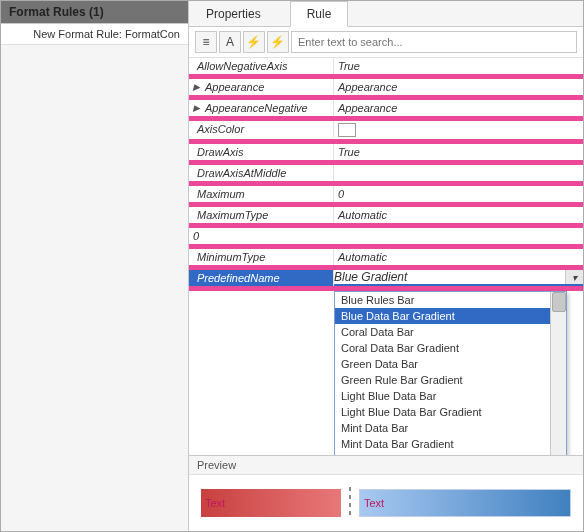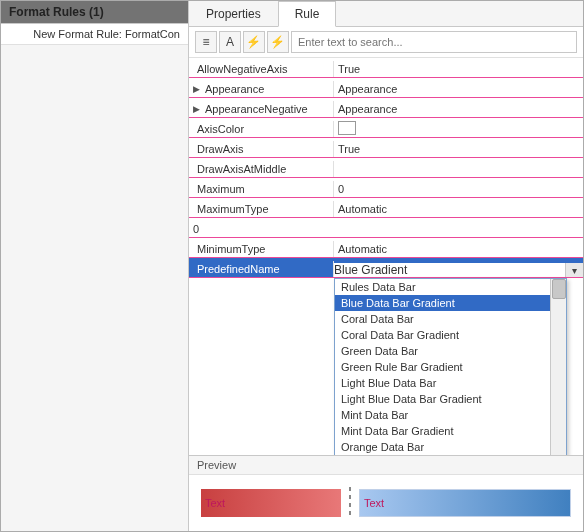--- a/index.html
+++ b/index.html
@@ -44,20 +44,21 @@
       display: flex;
       flex-direction: column;
       background: #fff;
     }
 
     
     .tabs {
       display: flex;
       border-bottom: 1px solid #c8c8c8;
       background: #f5f5f5;
+      gap: 12px;
     }
     .tab {
       padding: 5px 16px;
       cursor: pointer;
       border: 1px solid transparent;
       border-bottom: none;
       font-size: 12px;
       color: #333;
     }
     .tab.active {
@@ -100,23 +101,24 @@
     }
 
     
     .properties-grid {
       flex: 1;
       overflow-y: auto;
       overflow-x: hidden;
     }
     .prop-row {
       display: flex;
-      border-bottom: 1px solid #ec4899;
+      border-bottom: 5px solid #ec4899;
       min-height: 20px;
-      align-items: flex-end;
+      align-items: flex-start;
+      font-style: italic;
     }
     .prop-row.highlighted {
       background: #316ac5;
       color: #fff;
     }
     .prop-name {
       width: 145px;
       min-width: 145px;
       padding: 2px 4px 2px 8px;
       border-right: 1px solid #e0e0e0;
@@ -364,21 +366,21 @@
       <div class="prop-row highlighted dropdown-row">
         <div class="prop-name" style="background:#316ac5;color:#fff;">PredefinedName</div>
         <div class="prop-value" style="background:#fff;color:#333;padding-right:20px;">
           <span>Blue Gradient</span>
           <div class="dropdown-arrow">▾</div>
         </div>
       </div>
 
       <div class="dropdown-popup-container" style="position:relative;">
         <div class="dropdown-popup">
-          <div class="dropdown-option">Rules Data Bar</div>
+          <div class="dropdown-option">Blue Rules Bar</div>
           <div class="dropdown-option selected">Blue Data Bar Gradient</div>
           <div class="dropdown-option">Coral Data Bar</div>
           <div class="dropdown-option">Coral Data Bar Gradient</div>
           <div class="dropdown-option">Green Data Bar</div>
           <div class="dropdown-option">Green Rule Bar Gradient</div>
           <div class="dropdown-option">Light Blue Data Bar</div>
           <div class="dropdown-option">Light Blue Data Bar Gradient</div>
           <div class="dropdown-option">Mint Data Bar</div>
           <div class="dropdown-option">Mint Data Bar Gradient</div>
           <div class="dropdown-option">Orange Data Bar</div>

